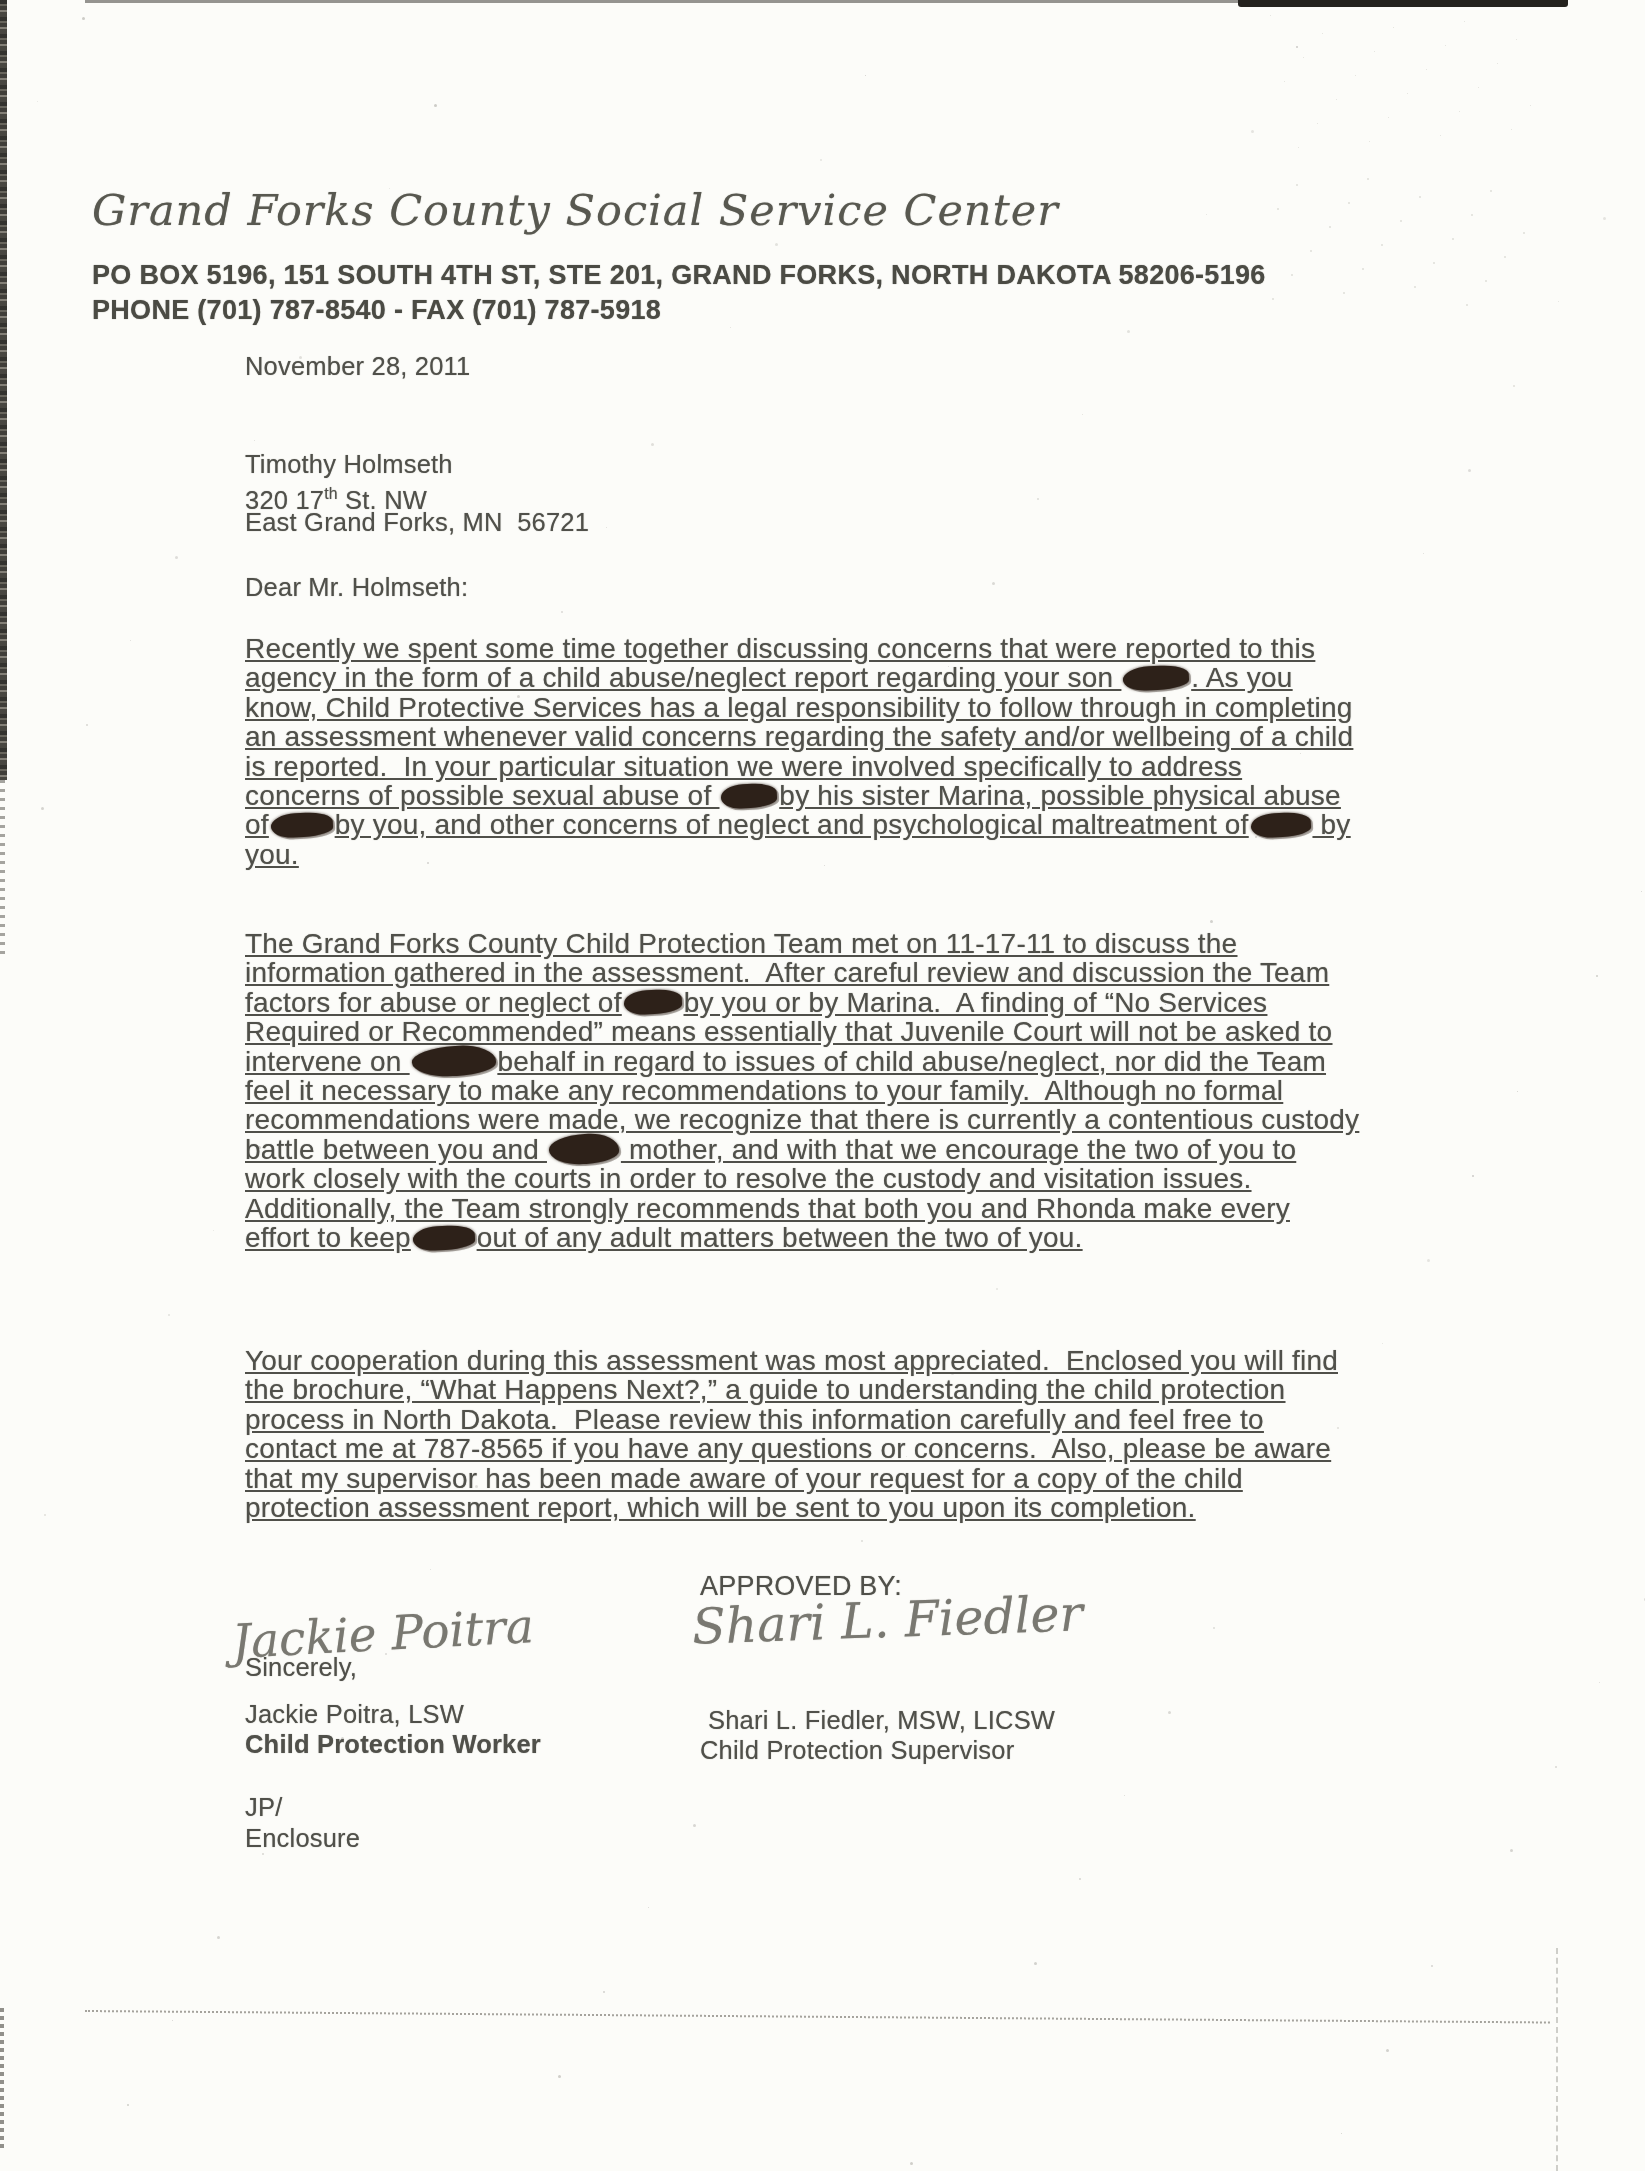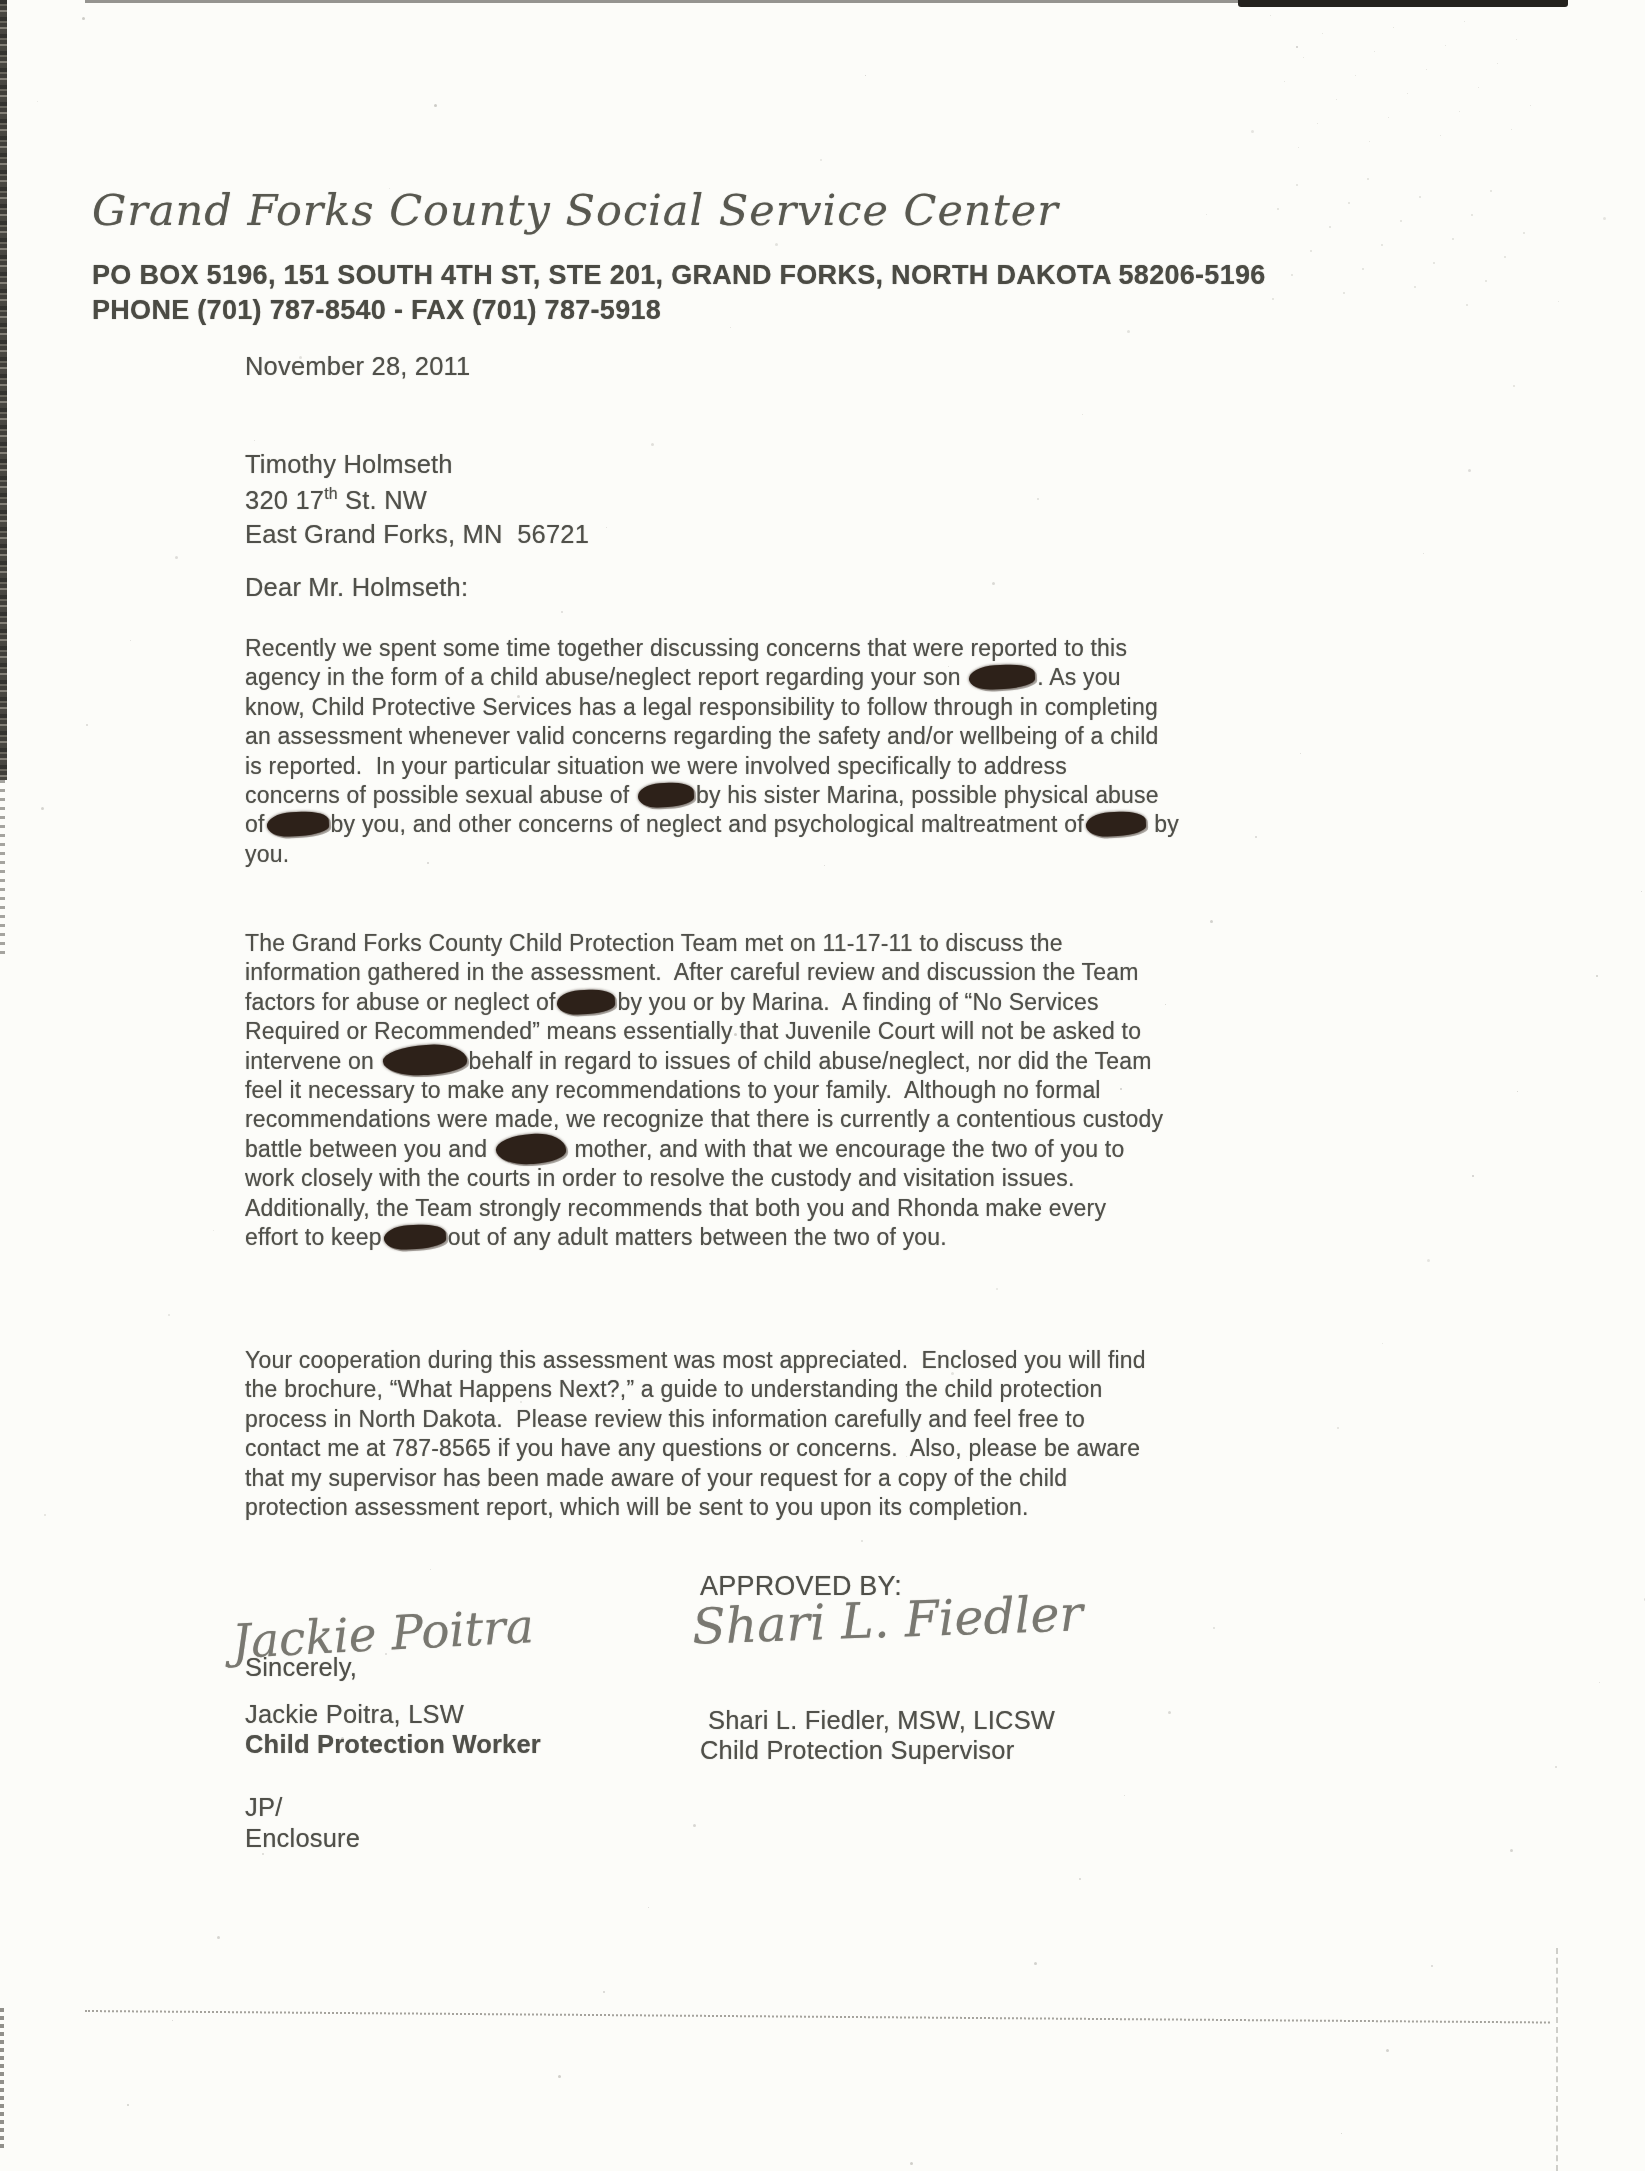--- a/index.html
+++ b/index.html
@@ -8,21 +8,21 @@
     background:#fcfcf9;overflow:hidden;
     font-family:"Liberation Sans", sans-serif;color:#51514a;
   }
   .t{position:absolute;white-space:pre;color:#50504a;text-shadow:0 0 1px rgba(80,80,72,.6);}
   .body-text{font-size:25.5px;letter-spacing:.2px;line-height:29.4px;}
   .bold-head{font-weight:bold;font-size:27px;color:#4b4b44;letter-spacing:.3px;text-shadow:0 0 1px rgba(70,70,62,.7);}
   .center-line{left:92px;width:1420px;text-align:left;}
   .script{font-family:"DejaVu Serif", serif;font-style:italic;}
   .org-title{font-size:43px;color:#585850;letter-spacing:1px;text-shadow:0 0 1px rgba(88,88,78,.55);}
   .para{position:absolute;left:245px;}
-  .line{height:29.4px;line-height:29.4px;font-size:23px;letter-spacing:.2px;white-space:pre;color:#50504a;text-shadow:0 0 1px rgba(80,80,72,.6);}
+  .line{height:29.4px;line-height:29.4px;font-size:28px;letter-spacing:.2px;white-space:pre;color:#50504a;text-shadow:0 0 1px rgba(80,80,72,.6);text-decoration:underline;}
   .redact{
     display:inline-block;vertical-align:middle;height:24px;margin:0 2px;
     background:#2d2119;border-radius:48% 52% 58% 42%/62% 48% 42% 58%;
     transform:rotate(-3deg) translateY(-2px);box-shadow:0 0 3px rgba(45,33,25,.8), 2px 2px 0 rgba(45,33,25,.35);
   }
   .redact.big{height:30px;border-radius:55% 45% 50% 50%/50% 60% 40% 55%;}
   .signature{position:absolute;font-family:"DejaVu Serif", serif;font-style:italic;color:#63625a;opacity:.85;text-shadow:0 0 1px rgba(95,94,85,.5);white-space:pre;}
   sup{font-size:.62em;}
   
   .edge-left-top{position:absolute;left:0;top:0;width:7px;height:780px;opacity:.9;
@@ -188,21 +188,21 @@
     </div>
 
   <div class="t center-line script org-title" style="top:185px;">Grand Forks County Social Service Center</div>
   <div class="t center-line bold-head" style="top:260px;">PO BOX 5196, 151 SOUTH 4TH ST, STE 201, GRAND FORKS, NORTH DAKOTA 58206-5196</div>
   <div class="t center-line bold-head" style="top:295px;">PHONE (701) 787-8540 - FAX (701) 787-5918</div>
 
   <div class="t body-text" style="left:245px;top:352px;">November 28, 2011</div>
 
   <div class="t body-text" style="left:245px;top:450px;">Timothy Holmseth</div>
   <div class="t body-text" style="left:245px;top:479px;"><span>320 17</span><sup>th</sup><span> St. NW</span></div>
-  <div class="t body-text" style="left:245px;top:520px;">East Grand Forks, MN  56721</div>
+  <div class="t body-text" style="left:245px;top:508px;">East Grand Forks, MN  56721</div>
 
   <div class="t body-text" style="left:245px;top:573px;">Dear Mr. Holmseth:</div>
 
   <div class="para" style="top:634px;">
       <div class="line"><span>Recently we spent some time together discussing concerns that were reported to this</span></div>
       <div class="line"><span>agency in the form of a child abuse/neglect report regarding your son </span><span class="redact" style="width: 66px;"></span><span>. As you</span></div>
       <div class="line"><span>know, Child Protective Services has a legal responsibility to follow through in completing</span></div>
       <div class="line"><span>an assessment whenever valid concerns regarding the safety and/or wellbeing of a child</span></div>
       <div class="line"><span>is reported.  In your particular situation we were involved specifically to address</span></div>
       <div class="line"><span>concerns of possible sexual abuse of </span><span class="redact" style="width: 56px;"></span><span>by his sister Marina, possible physical abuse</span></div>

